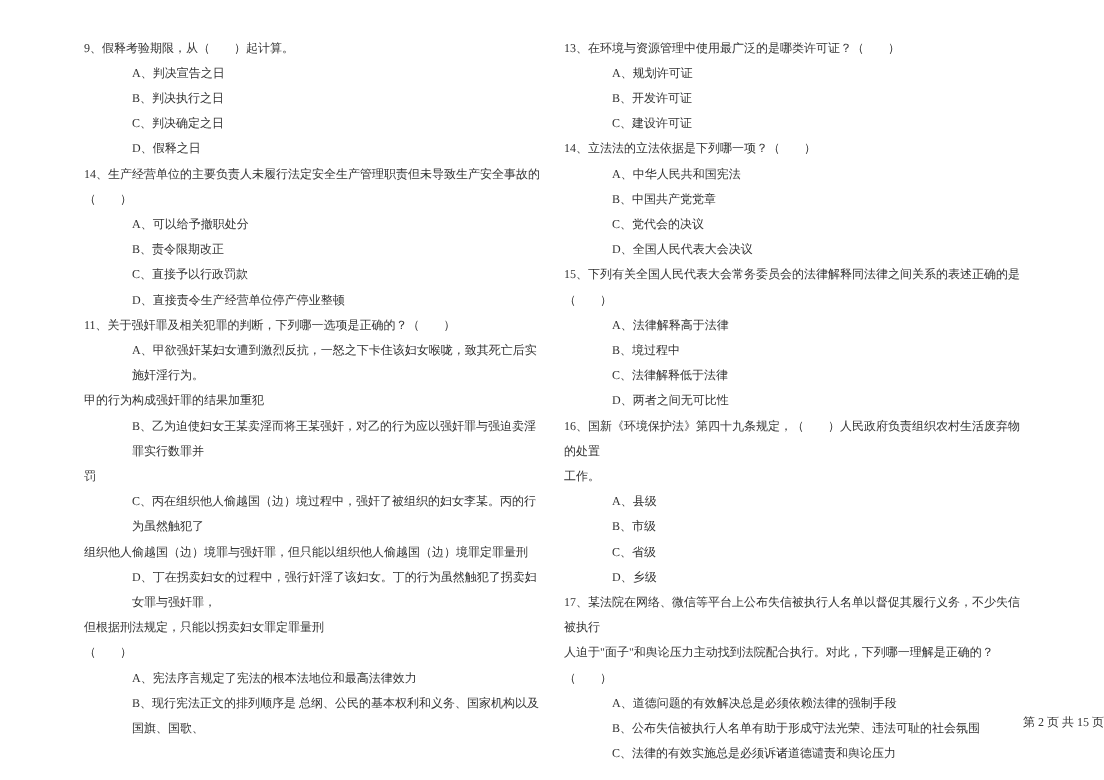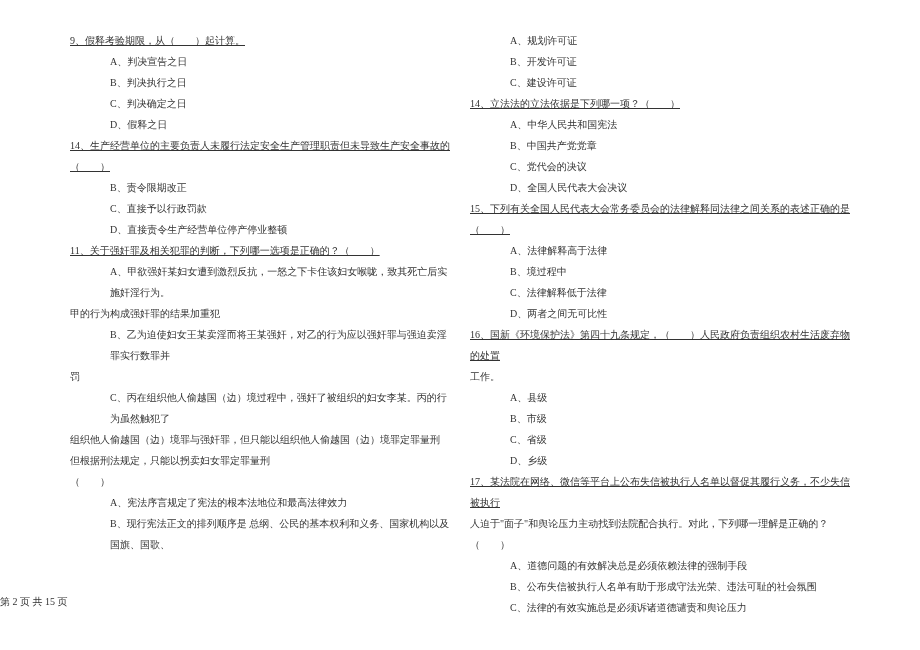--- a/index.html
+++ b/index.html
@@ -23,63 +23,65 @@
       width: 50%;
       padding: 0 10px;
       box-sizing: border-box;
     }
     .line {
       line-height: 2.1;
       white-space: normal;
     }
     .q {
       padding-left: 0;
-      text-decoration: underline;
     }
     .opt {
       padding-left: 40px;
     }
     .sub {
       padding-left: 0;
     }
     .footer {
-      text-align: left;
+      text-align: right;
       font-size: 10px;
       color: #333;
       padding-top: 5px;
     }
   </style>
 </head>
 <body>
 
 <div class="page">
   <div class="col">
     <div class="line q">9、假释考验期限，从（　　）起计算。</div>
     <div class="line opt">A、判决宣告之日</div>
     <div class="line opt">B、判决执行之日</div>
     <div class="line opt">C、判决确定之日</div>
     <div class="line opt">D、假释之日</div>
     <div class="line q">14、生产经营单位的主要负责人未履行法定安全生产管理职责但未导致生产安全事故的（　　）</div>
+    <div class="line opt">A、可以给予撤职处分</div>
     <div class="line opt">B、责令限期改正</div>
     <div class="line opt">C、直接予以行政罚款</div>
     <div class="line opt">D、直接责令生产经营单位停产停业整顿</div>
     <div class="line q">11、关于强奸罪及相关犯罪的判断，下列哪一选项是正确的？（　　）</div>
     <div class="line opt">A、甲欲强奸某妇女遭到激烈反抗，一怒之下卡住该妇女喉咙，致其死亡后实施奸淫行为。</div>
     <div class="line sub">甲的行为构成强奸罪的结果加重犯</div>
     <div class="line opt">B、乙为迫使妇女王某卖淫而将王某强奸，对乙的行为应以强奸罪与强迫卖淫罪实行数罪并</div>
     <div class="line sub">罚</div>
     <div class="line opt">C、丙在组织他人偷越国（边）境过程中，强奸了被组织的妇女李某。丙的行为虽然触犯了</div>
     <div class="line sub">组织他人偷越国（边）境罪与强奸罪，但只能以组织他人偷越国（边）境罪定罪量刑</div>
+    <div class="line opt">D、丁在拐卖妇女的过程中，强行奸淫了该妇女。丁的行为虽然触犯了拐卖妇女罪与强奸罪，</div>
     <div class="line sub">但根据刑法规定，只能以拐卖妇女罪定罪量刑</div>
     <div class="line sub">（　　）</div>
     <div class="line opt">A、宪法序言规定了宪法的根本法地位和最高法律效力</div>
     <div class="line opt">B、现行宪法正文的排列顺序是 总纲、公民的基本权利和义务、国家机构以及国旗、国歌、</div>
 
   </div>
   <div class="col">
+    <div class="line q">13、在环境与资源管理中使用最广泛的是哪类许可证？（　　）</div>
     <div class="line opt">A、规划许可证</div>
     <div class="line opt">B、开发许可证</div>
     <div class="line opt">C、建设许可证</div>
     <div class="line q">14、立法法的立法依据是下列哪一项？（　　）</div>
     <div class="line opt">A、中华人民共和国宪法</div>
     <div class="line opt">B、中国共产党党章</div>
     <div class="line opt">C、党代会的决议</div>
     <div class="line opt">D、全国人民代表大会决议</div>
     <div class="line q">15、下列有关全国人民代表大会常务委员会的法律解释同法律之间关系的表述正确的是（　　）</div>
     <div class="line opt">A、法律解释高于法律</div>

